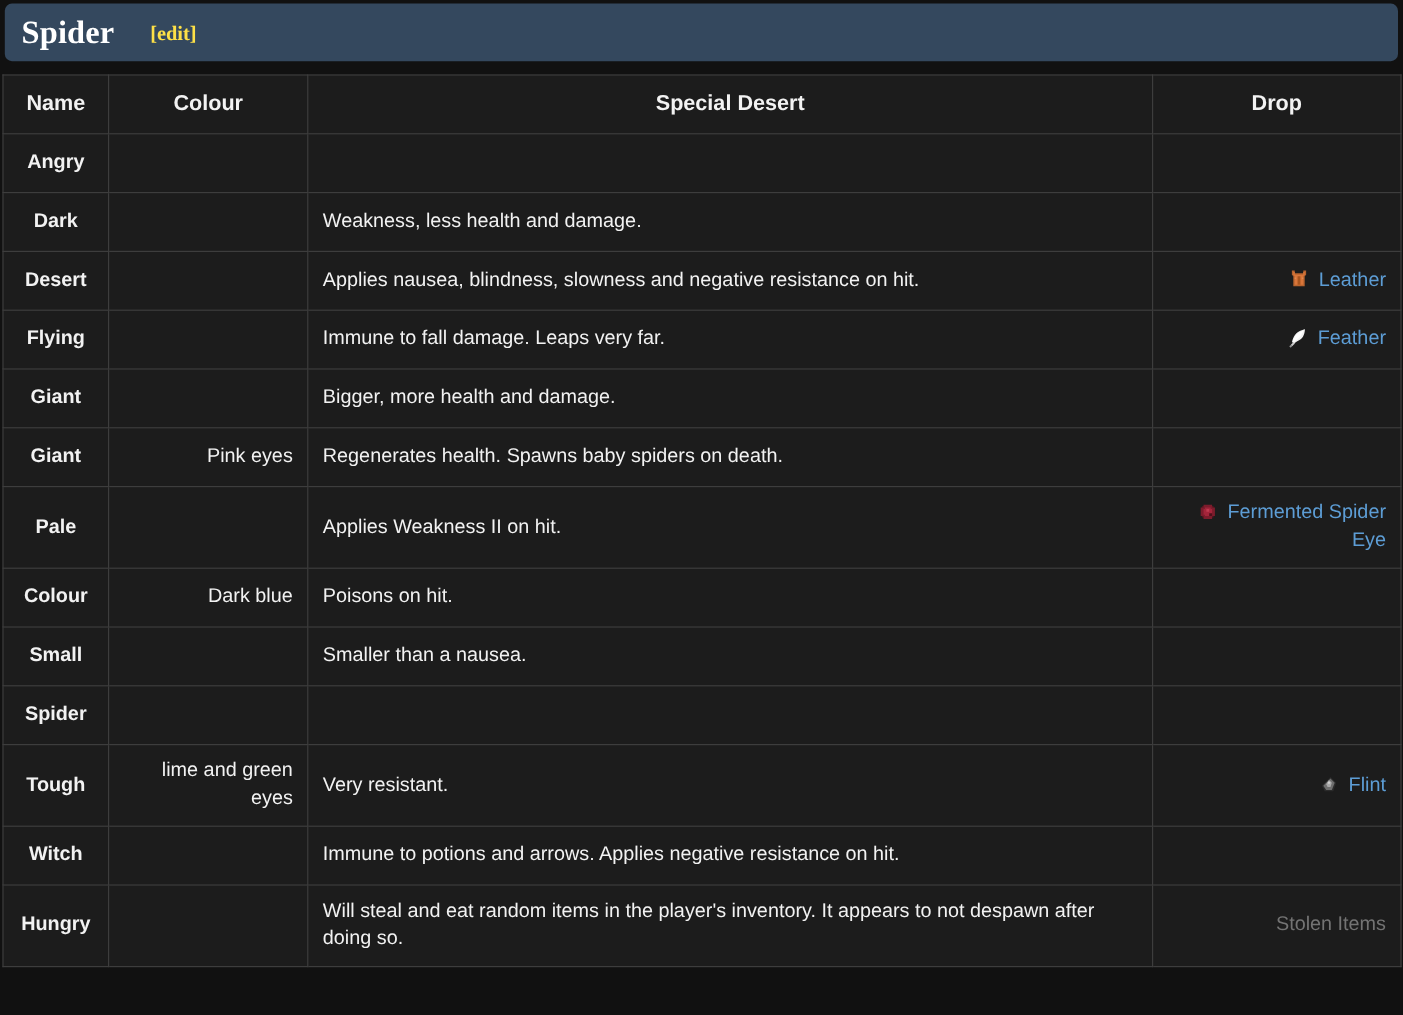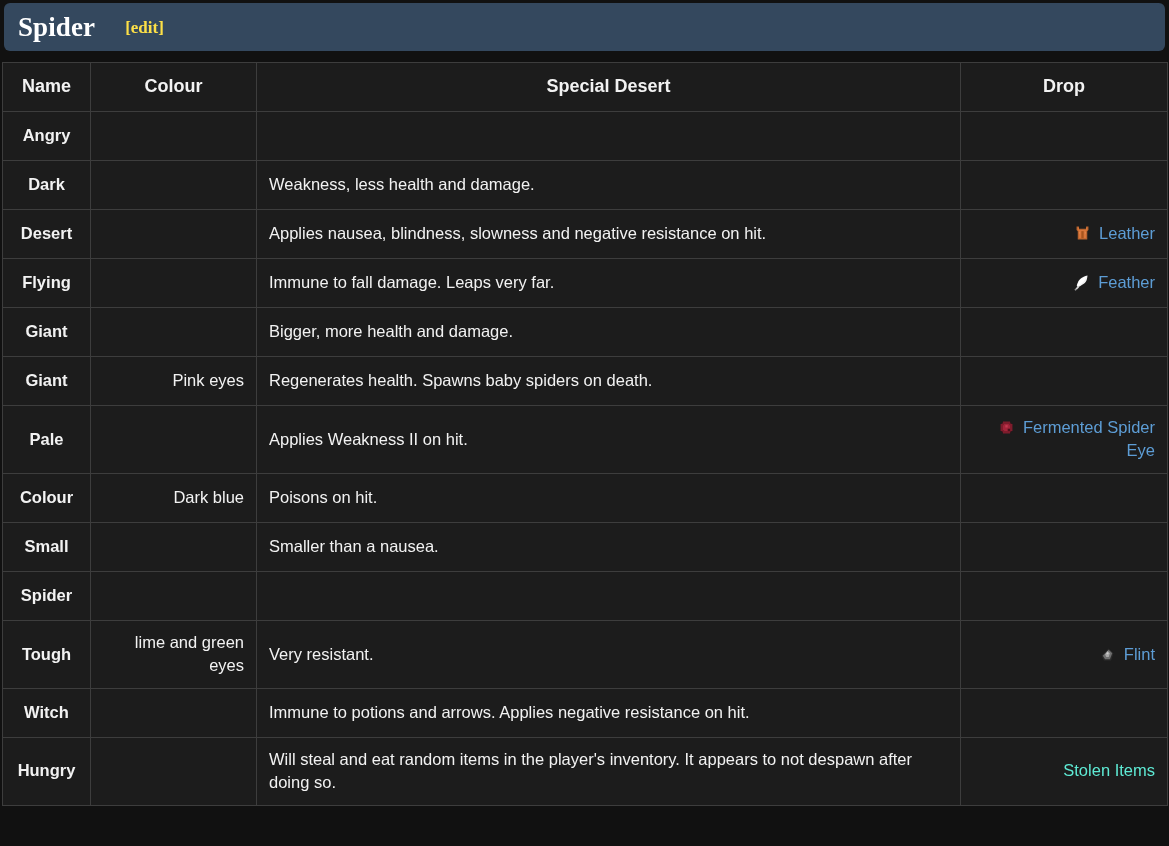--- a/index.html
+++ b/index.html
@@ -109,21 +109,21 @@
   }
   .item-icon {
     display: inline-block;
     width: 19px;
     height: 19px;
     vertical-align: -4px;
     margin-right: 7px;
   }
   .item-icon svg { display: block; }
 
-  .plain-drop { color: #5eead4; }
+  .plain-drop { color: #737373; }
 </style>
 </head>
 <body>
 
 <div class="page-header">
   <span class="page-title">Spider</span>
   <span class="edit-link">[edit]</span>
 </div>
 
 <div class="table-wrap">

